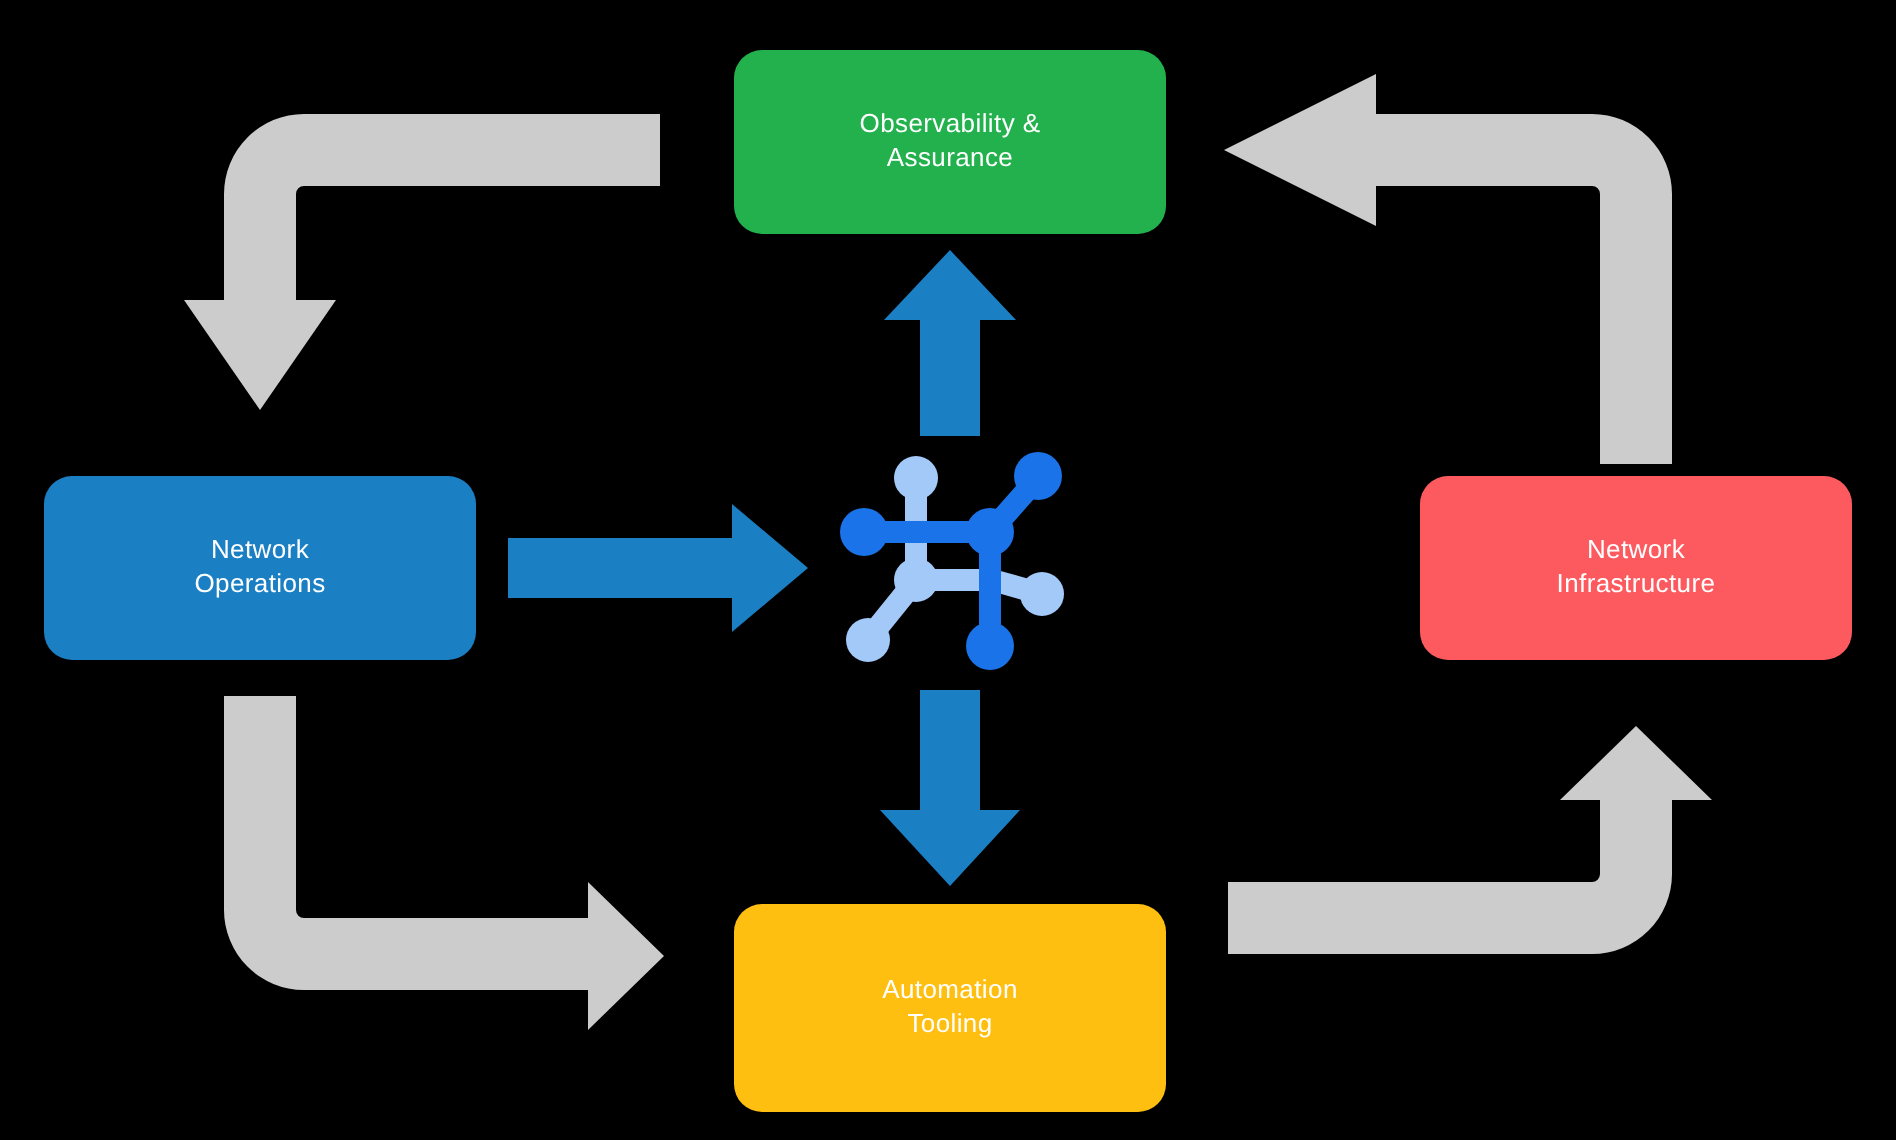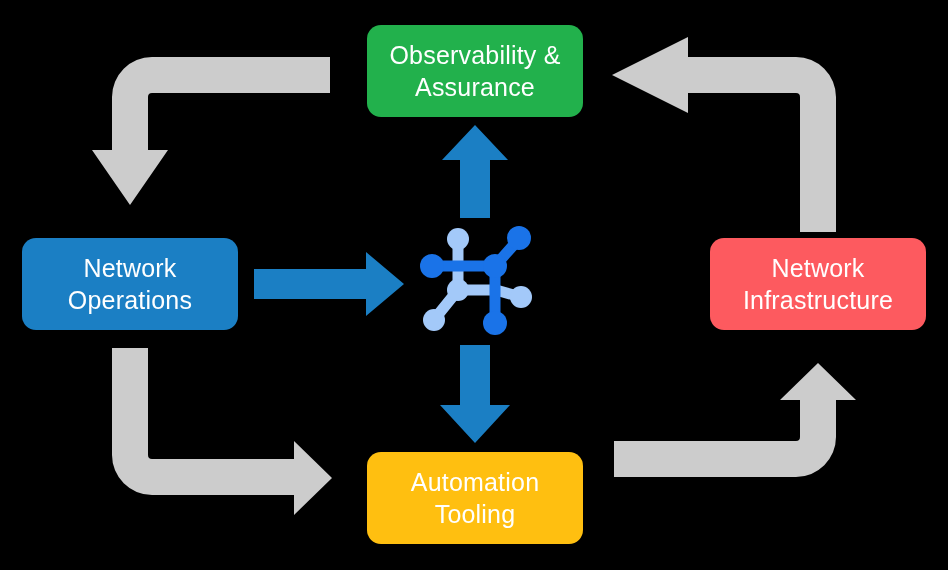--- a/index.html
+++ b/index.html
@@ -28,35 +28,35 @@
     display: block;
   }
   .node-box {
     position: absolute;
     border-radius: 14px;
     display: flex;
     align-items: center;
     justify-content: center;
     text-align: center;
     color: #ffffff;
-    font-size: 25px;
+    font-size: 13px;
     line-height: 1.28;
     font-family: "Liberation Sans", sans-serif;
     letter-spacing: 0.2px;
     box-sizing: border-box;
     padding: 4px 10px;
   }
   .node-label {
     white-space: pre-line;
     display: block;
   }
   #box-observability { left: 367px; top: 25px;  width: 216px; height: 92px;  background: #22b14c; }
   #box-network-ops   { left: 22px;  top: 238px; width: 216px; height: 92px;  background: #1b7fc4; }
   #box-network-infra { left: 710px; top: 238px; width: 216px; height: 92px;  background: #fd5a5f; }
-  #box-automation    { left: 367px; top: 452px; width: 216px; height: 92px;  background: #ffbf10; }
+  #box-automation    { left: 367px; top: 452px; width: 216px; height: 104px;  background: #ffbf10; }
 </style>
 </head>
 <body>
 
 <div id="stage">
 
   <svg id="diagram-svg" viewBox="0 0 948 570" xmlns="http://www.w3.org/2000/svg">
 
     <g>
       <path d="M 330 57

